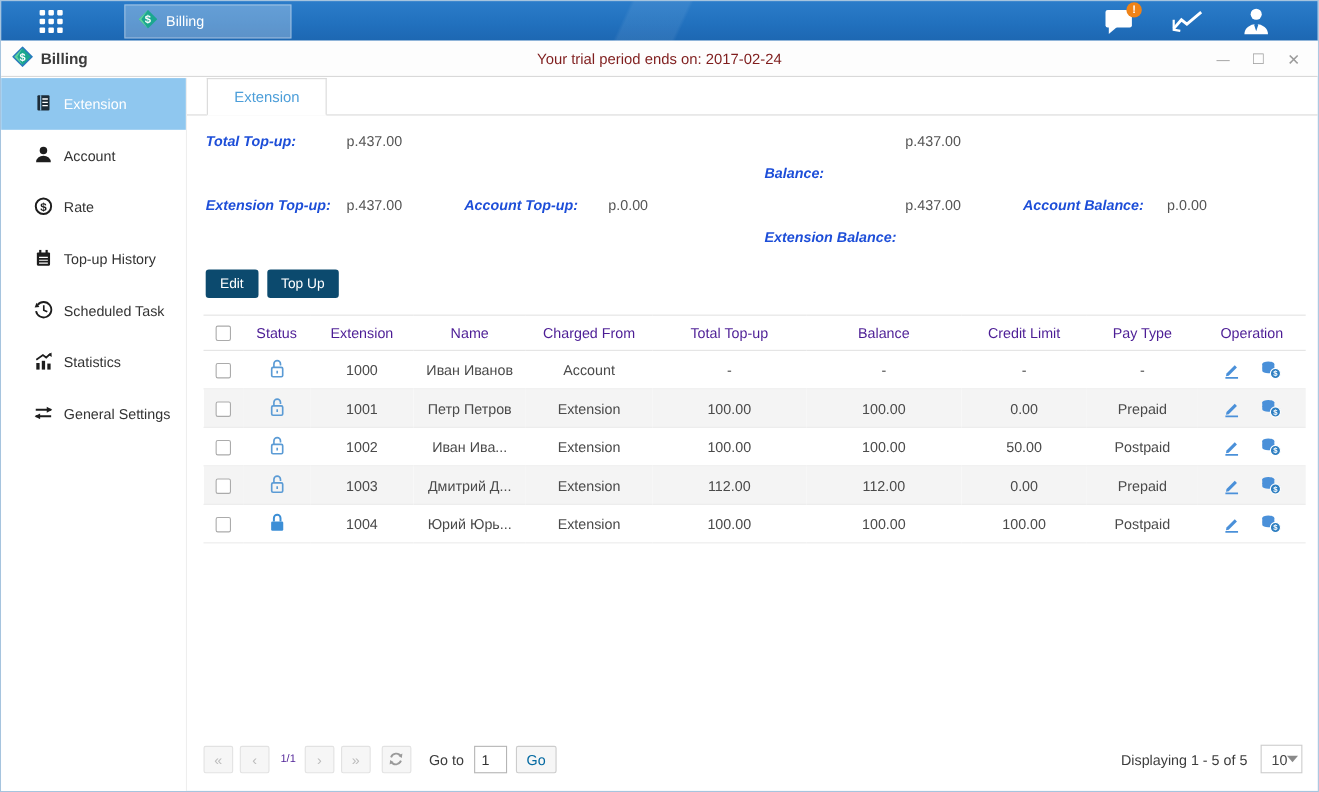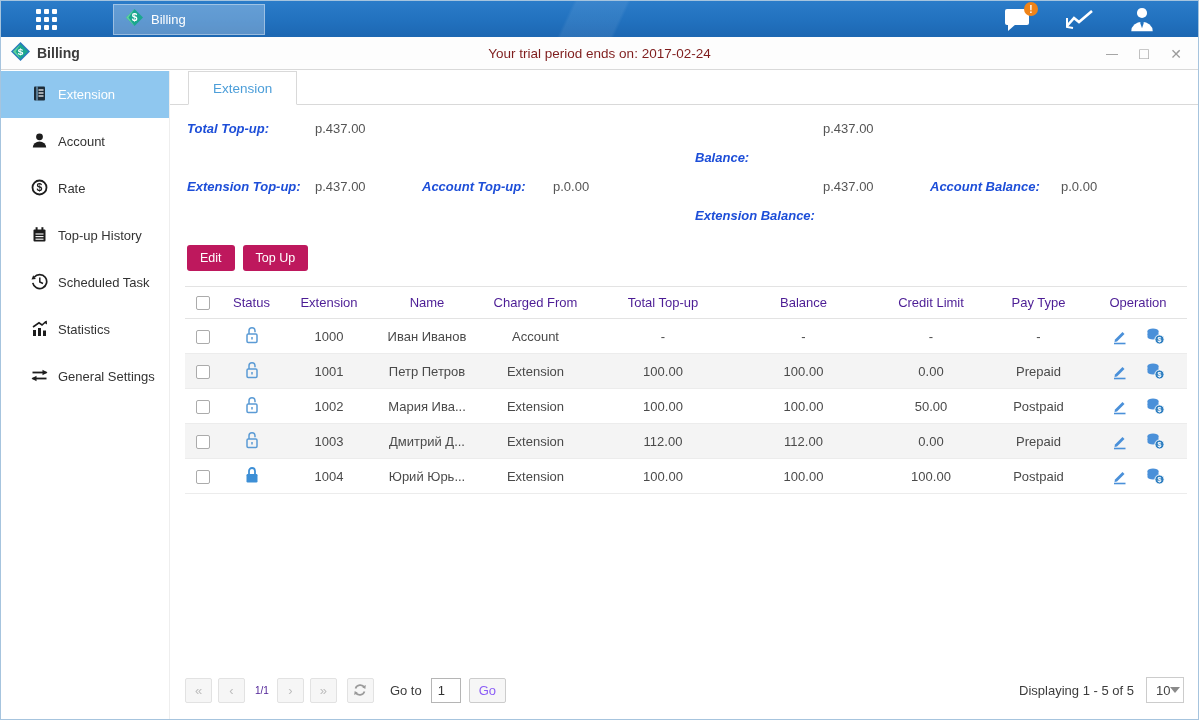--- a/index.html
+++ b/index.html
@@ -49,21 +49,21 @@
   .pair { display:flex; }
   .pair .lbl { font-weight:bold; color:#1d4ed8; font-size:13px;font-style:italic; }
   .pair .val { color:#555; font-size:13px; }
   
   .c1 { width:235px; } .c2 { width:273px; } .c3 { width:235px; } .c4 { width:235px; }
   .pair .lbl { width:128px; }
   .c2 .lbl, .c4 .lbl { width:131px; }
   .c3 .lbl { width:128px;margin-top:29px; }
 
   .btn-row { padding:8px 0 0 17px; display:flex; gap:8px; flex:none; }
-  .btn { background:#be185d; color:#fff; border:none; border-radius:3px; font-size:12.5px;
+  .btn { background:#0c4a6e; color:#fff; border:none; border-radius:3px; font-size:12.5px;
     padding:6px 13px; cursor:pointer; font-family:inherit; }
 
   .table-wrap { margin:15px 14px 0 15px; flex:none; }
   table { width:100%; border-collapse:collapse; table-layout:fixed; }
   th { font-weight:normal; color:#4c1d95; font-size:13px; border-top:1px solid #e3e3e3; border-bottom:1px solid #e3e3e3;
     height:32px; text-align:center; }
   td { height:35px; font-size:13px; color:#4a4a4a; text-align:center; border-bottom:1px solid #ececec; overflow:hidden;
     white-space:nowrap; text-overflow:ellipsis; }
   tr.stripe td { background:#f4f4f4; }
   .cb { width:14px; height:14px; border:1px solid #ababab; border-radius:2px; background:#fff; display:inline-block; cursor:pointer; vertical-align:middle; }
@@ -72,21 +72,21 @@
   .spacer { flex:1; }
 
   
   .footer { flex:none; height:50px; display:flex; align-items:center; padding:0 14px 10px 15px; }
   .pgbtn { width:27px; height:25px; background:#f6f6f6; border:1px solid #e2e2e2; border-radius:2px;
     color:#bdbdbd; font-size:13px; display:flex; align-items:center; justify-content:center; cursor:pointer; margin-right:6px; }
   .pglabel { color:#4c1d95; font-size:10px; margin:0 8px 0 4px; }
   .goto-lbl { color:#3c3c3c; font-size:13px; margin:0 9px 0 10px; }
   .goto-input { width:30px; height:25px; border:1px solid #b5b5b5; font-size:13px; padding-left:6px; color:#333; font-family:inherit; }
   .go-btn { margin-left:8px; height:25px; padding:0 9px; background:#f6f6f6; border:1px solid #ccc; border-radius:2px;
-    font-size:13px; color:#8b5cf6; cursor:pointer; font-family:inherit; }
+    font-size:13px; color:#0369a1; cursor:pointer; font-family:inherit; }
   .foot-right { margin-left:auto; display:flex; align-items:center; gap:12px; }
   .displaying { color:#3c3c3c; font-size:13px; }
   .page-size { width:38px; height:26px; border:1px solid #ccc; display:flex; align-items:center; cursor:pointer; background:#fff; }
   .page-size .v { font-size:13px; color:#444; padding-left:9px; flex:1; }
   .page-size .arrow { width:0; height:0; border-left:5px solid transparent; border-right:5px solid transparent;
     border-top:6px solid #8a8a8a; margin-right:8px; }
 </style>
 </head>
 <body>
 
@@ -378,21 +378,21 @@
             <tr>
               <td><span class="cb"></span></td>
               <td>
                 <svg width="16" height="18" viewBox="0 0 16 18">
                     <path d="M5 8 V4.8 a3 3 0 0 1 6 0 V6.2" fill="none" stroke="#5b9bd5" stroke-width="1.5"></path>
                     <rect x="3" y="8" width="10" height="8.5" rx="1.2" fill="none" stroke="#5b9bd5" stroke-width="1.5"></rect>
                     <line x1="8" y1="11" x2="8" y2="13.5" stroke="#5b9bd5" stroke-width="1.5"></line>
                   </svg>
               </td>
               <td>1002</td>
-              <td>Мария Ива...</td>
+              <td>Иван Ива...</td>
               <td>Extension</td>
               <td>100.00</td>
               <td>100.00</td>
               <td>50.00</td>
               <td>Postpaid</td>
               <td class="ops">
                 <svg width="17" height="17" viewBox="0 0 17 17">
                     <path d="M4 11.5 L11.5 4 L13.5 6 L6 13.5 L3.5 14 Z" fill="#4a90d9"></path>
                     <line x1="3" y1="15.5" x2="14.5" y2="15.5" stroke="#4a90d9" stroke-width="1.6"></line>
                   </svg>

